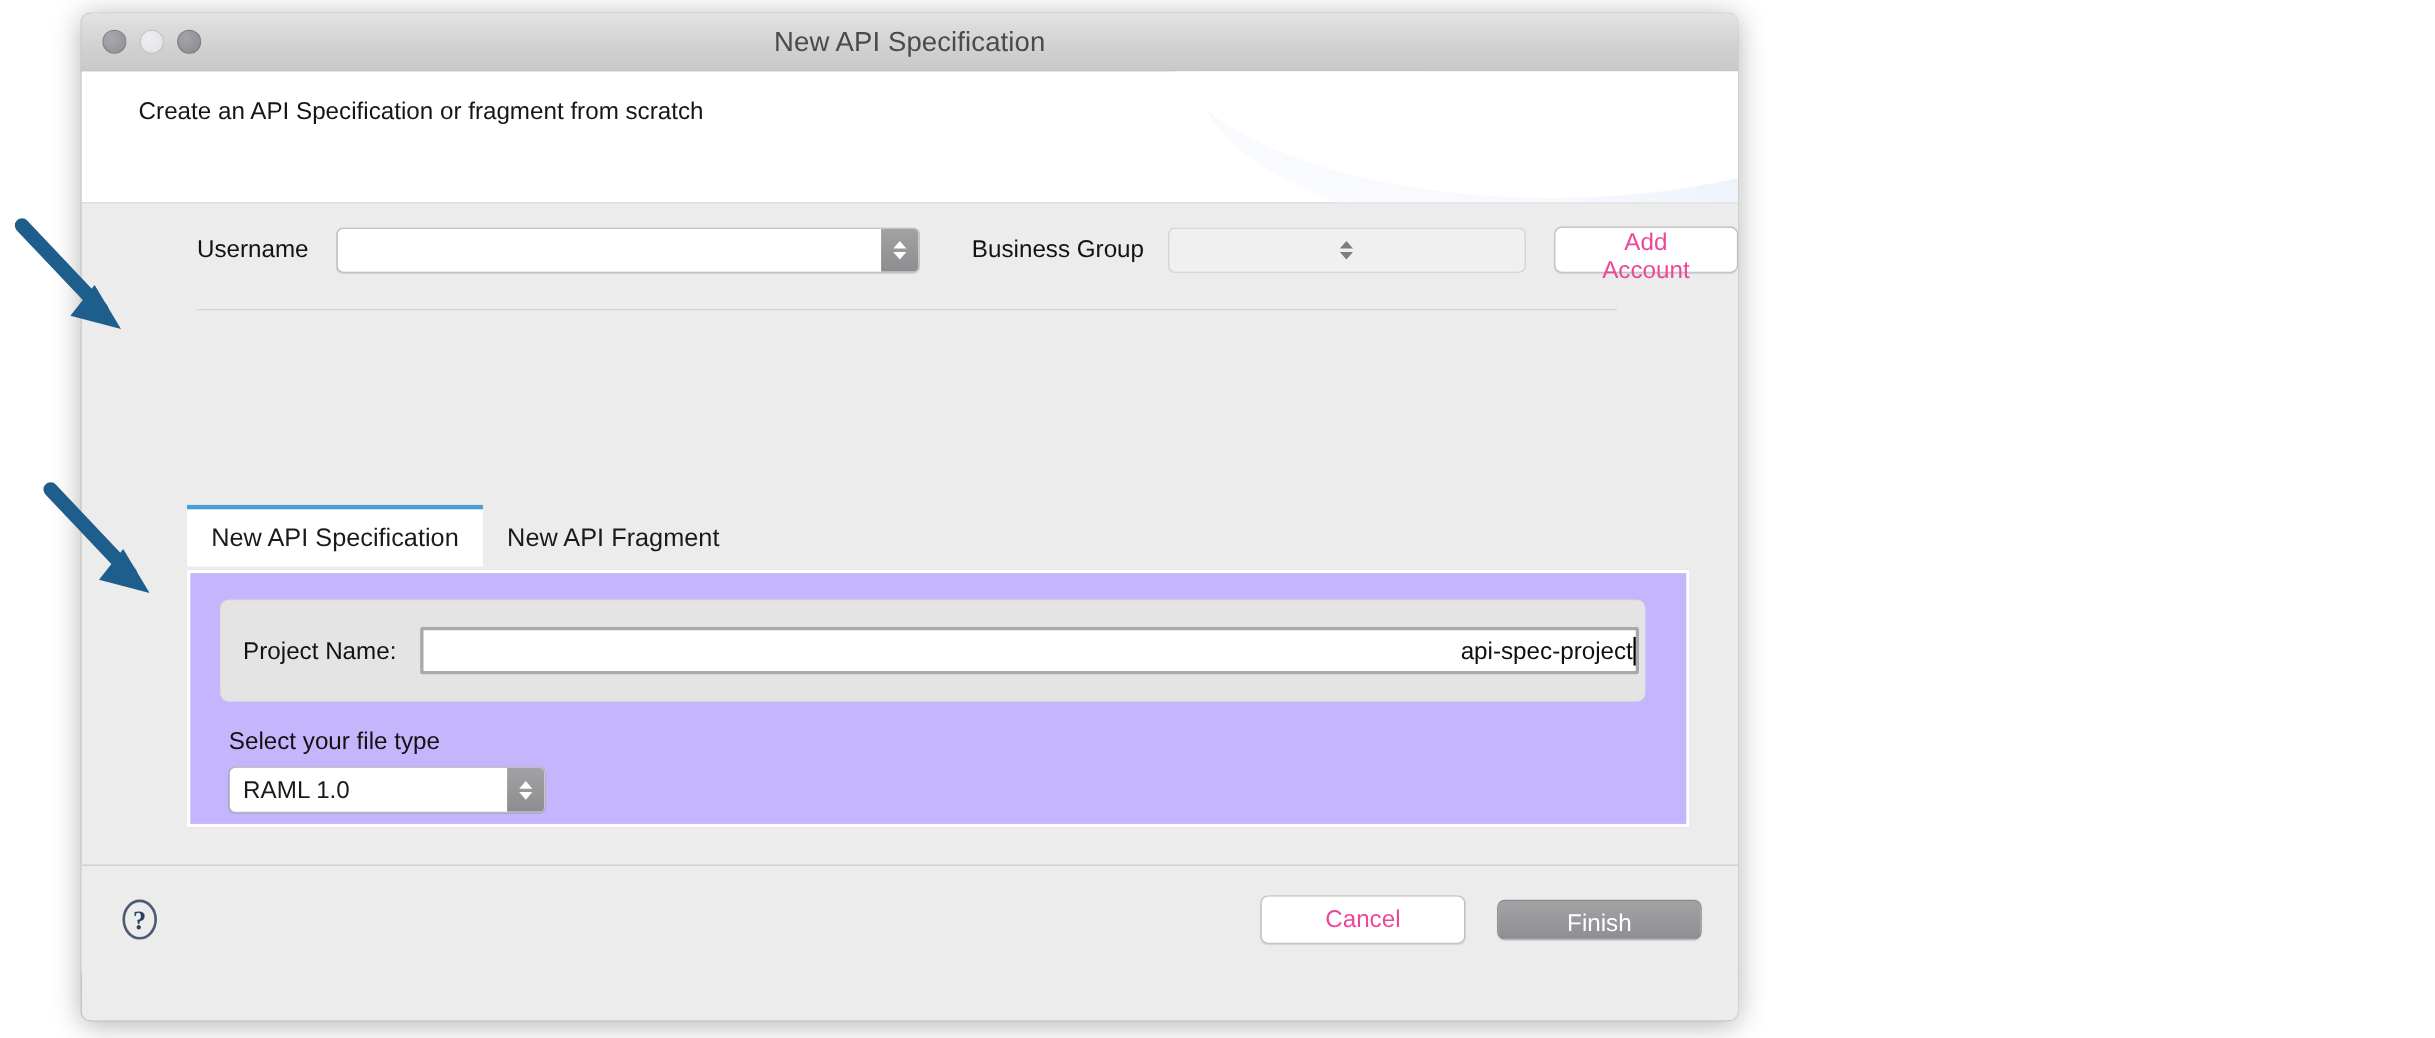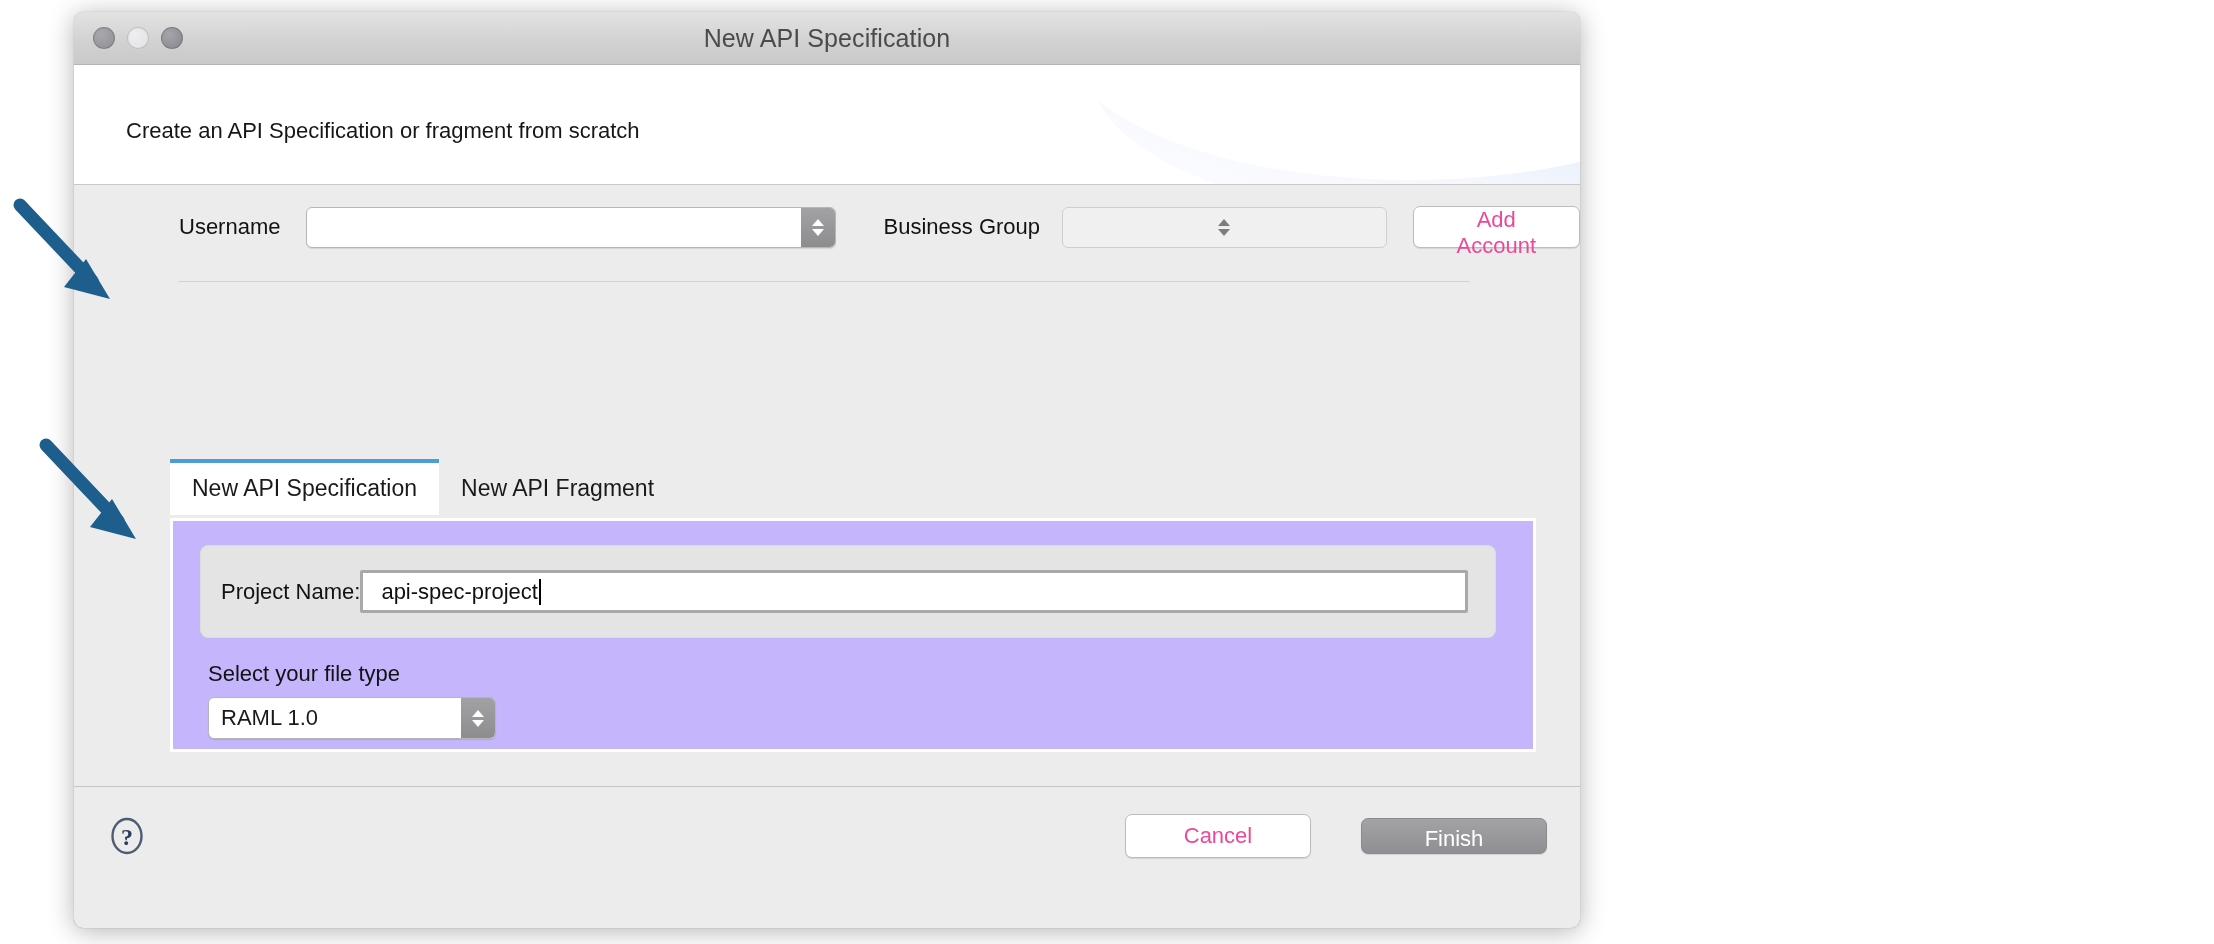--- a/index.html
+++ b/index.html
@@ -96,21 +96,21 @@
   }
   .header-title {
     position: relative;
     font-size: 26.5px;
     font-weight: bold;
     color: #141414;
     letter-spacing: -0.1px;
   }
   .header-sub {
     position: relative;
-    margin-top: 31px;
+    margin-top: 1px;
     margin-left: 24px;
     font-size: 22px;
     color: #161616;
   }
 
   
   .body {
     position: relative;
     height: 699px;
     background: #ececec;
@@ -240,30 +240,32 @@
     width: 1296px;
     height: 93px;
     background: #e4e4e4;
     border: 1px solid #dcdcdc;
     border-radius: 8px;
     display: flex;
     align-items: center;
     padding-left: 20px;
   }
   .textfield {
+    margin-left: 22px;
     width: 1108px;
     height: 43px;
     background: #ffffff;
     border: 3px solid #a9a9a9;
     border-radius: 2px;
     display: flex;
     align-items: center;
-    padding-left: 18px;
+    padding-left: 4px;
     font-size: 22px;
     color: #101010;
+    justify-content: flex-end;
   }
   .caret {
     display: inline-block;
     width: 2px;
     height: 26px;
     background: #000;
     margin-left: 1px;
   }
 
   .filetype-label {
@@ -321,21 +323,21 @@
     align-items: center;
   }
   .help-icon {
     margin-left: 33px;
     width: 40px; height: 40px;
   }
   .footer-spacer { flex: 1; }
   #cancel-btn {
     width: 186px; height: 44px;
     font-size: 22px;
-    margin-right: 50px;
+    margin-right: 29px;
   }
   #finish-btn {
     width: 186px; height: 36px;
     font-size: 22px;
     margin-right: 33px;
     color: #ffffff;
     background: linear-gradient(to bottom, #a3a3a6, #8f8f93);
     border: 1px solid #8a8a8d;
   }
 

